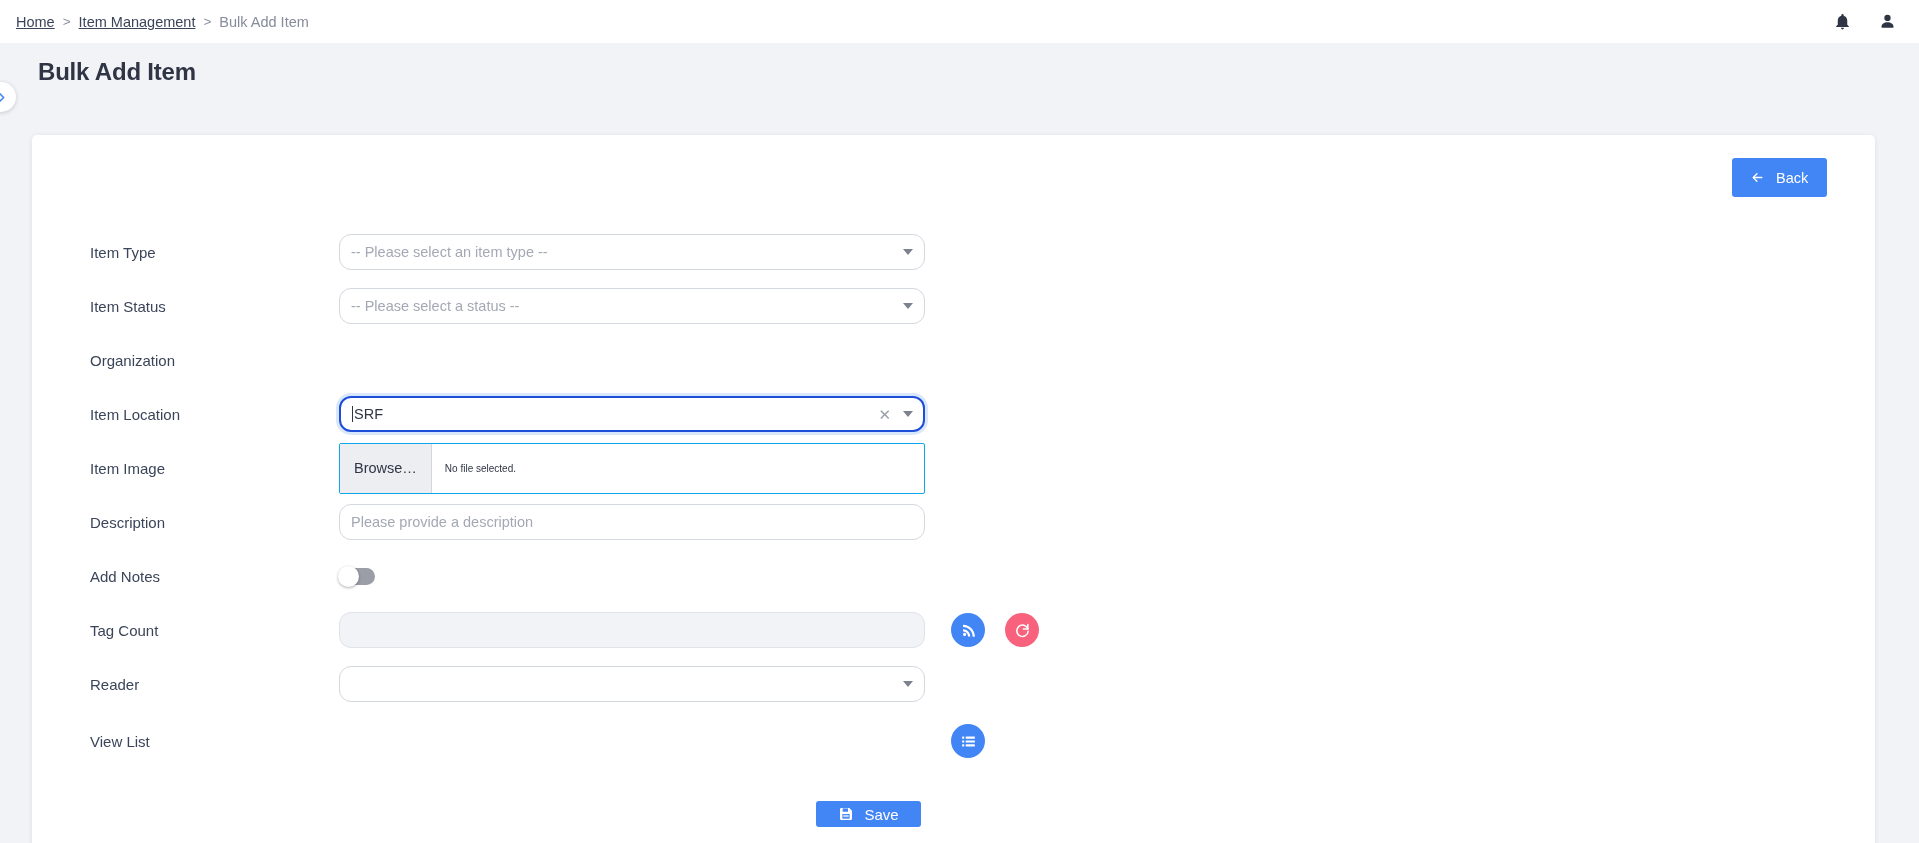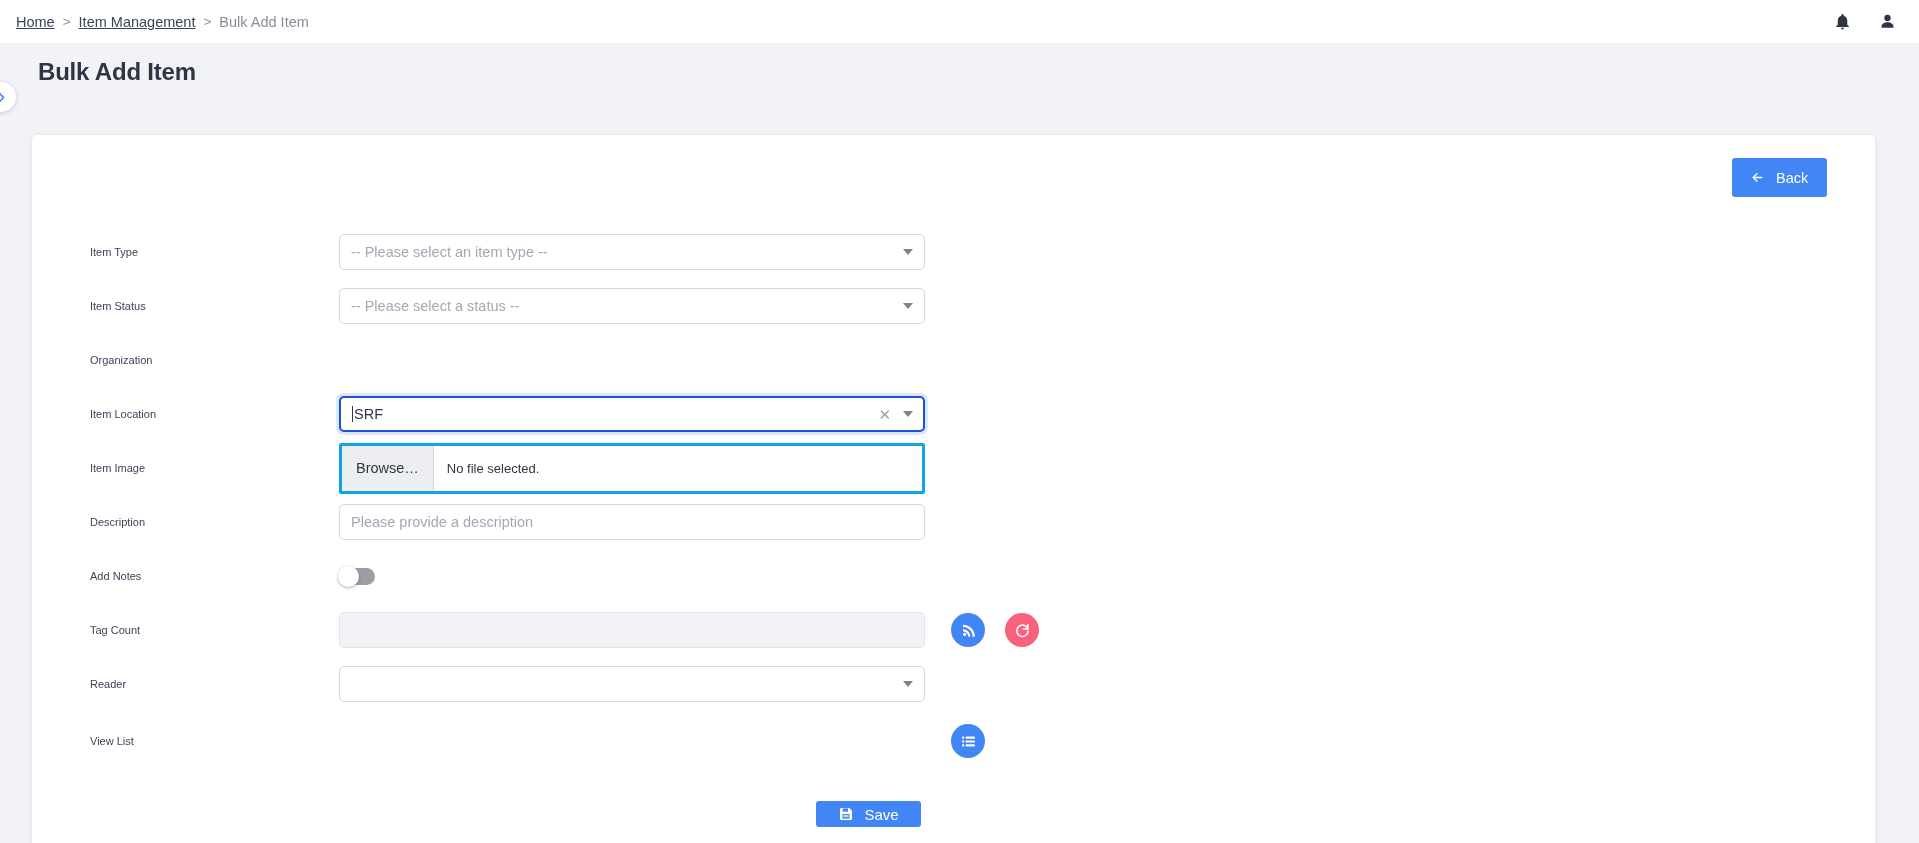--- a/index.html
+++ b/index.html
@@ -107,32 +107,32 @@
   .form { padding: 28px 0 0 0; }
 
   .frow {
     display: flex;
     align-items: center;
     min-height: 54px;
   }
   .flabel {
     width: 307px;
     padding-left: 58px;
-    font-size: 11px;
+    font-size: 15px;
     color: #3b4559;
     flex: none;
   }
   .fctrl { width: 586px; flex: none; position: relative; }
   .fextra { margin-left: 26px; display: flex; align-items: center; gap: 20px; }
 
   .ctl {
     width: 100%;
     height: 36px;
     border: 1px solid #d3d7de;
-    border-radius: 5px;
+    border-radius: 12px;
     background: #ffffff;
     font-size: 14.5px;
     font-family: "Liberation Sans", sans-serif;
     color: #3b4559;
     padding: 0 32px 0 11px;
     display: flex;
     align-items: center;
   }
   .ctl.ph { color: #a3a8b4; }
 
@@ -171,21 +171,21 @@
     font-size: 15px;
     color: #9aa0ac;
     cursor: pointer;
     line-height: 1;
   }
 
   
   .fileinput {
     width: 100%;
     height: 51px;
-    border: 3px solid #0ea5e9;
+    border: 1px solid #0ea5e9;
     border-radius: 2px;
     display: flex;
     align-items: stretch;
     background: #ffffff;
     overflow: hidden;
   }
   .file-btn {
     background: #eceef1;
     border-right: 1px solid #d3d7de;
     padding: 0 14px;
@@ -193,21 +193,21 @@
     align-items: center;
     font-size: 14.5px;
     color: #2f3545;
     cursor: pointer;
     font-family: "Liberation Sans", sans-serif;
   }
   .file-name {
     padding: 0 0 0 13px;
     display: flex;
     align-items: center;
-    font-size: 13px;
+    font-size: 10px;
     color: #2f3545;
   }
 
   
   .switch {
     width: 36px;
     height: 17px;
     border-radius: 9px;
     background: #9b9ea6;
     position: relative;

